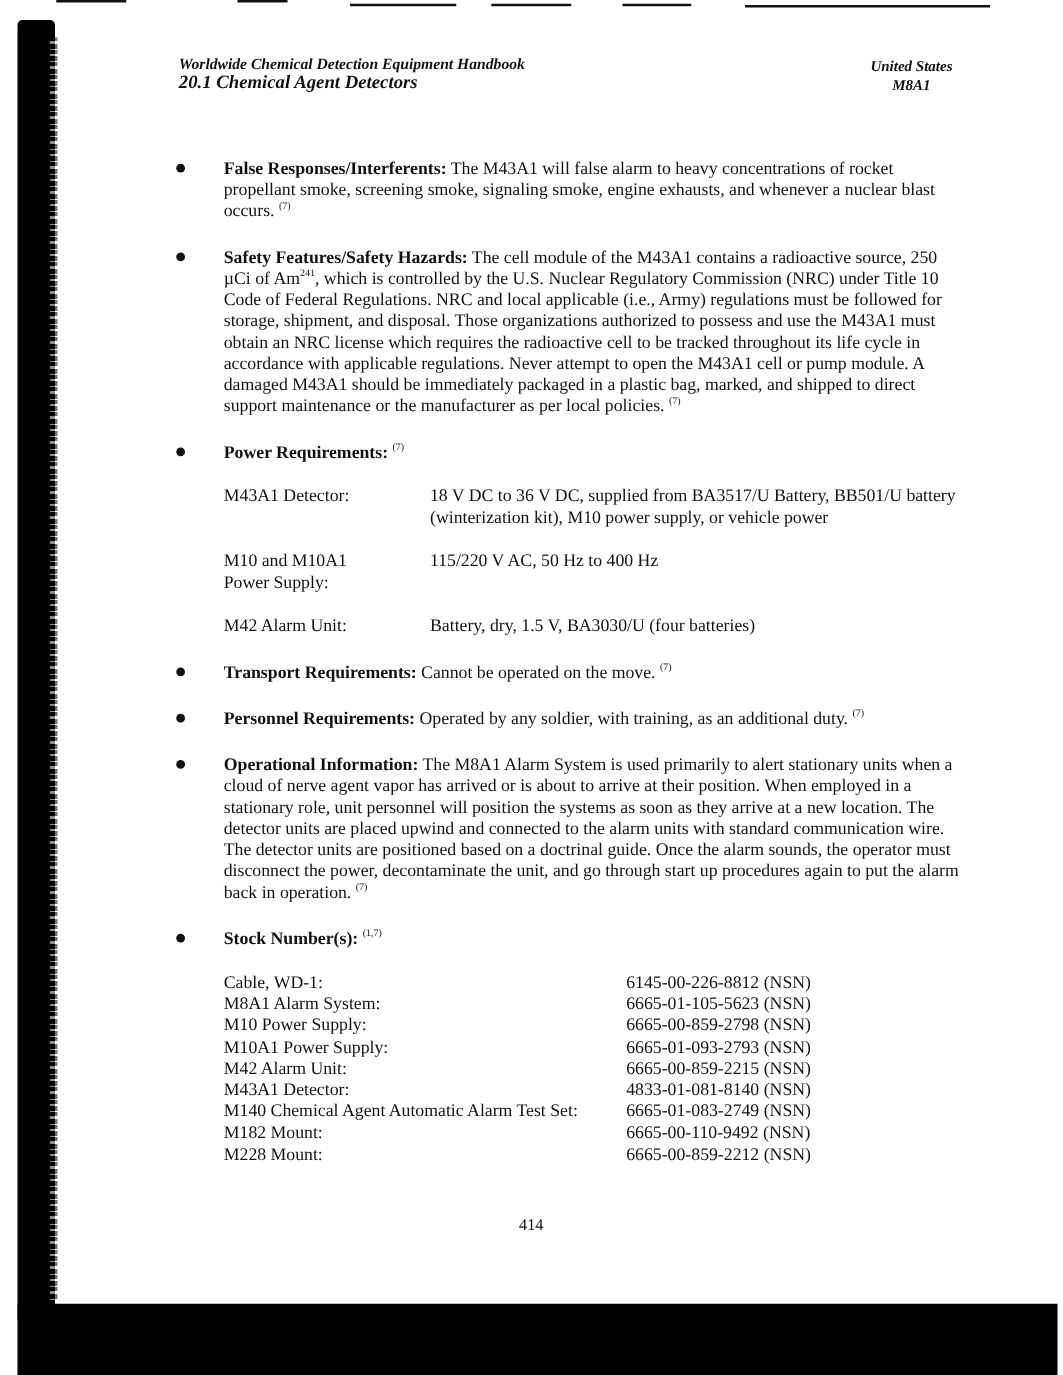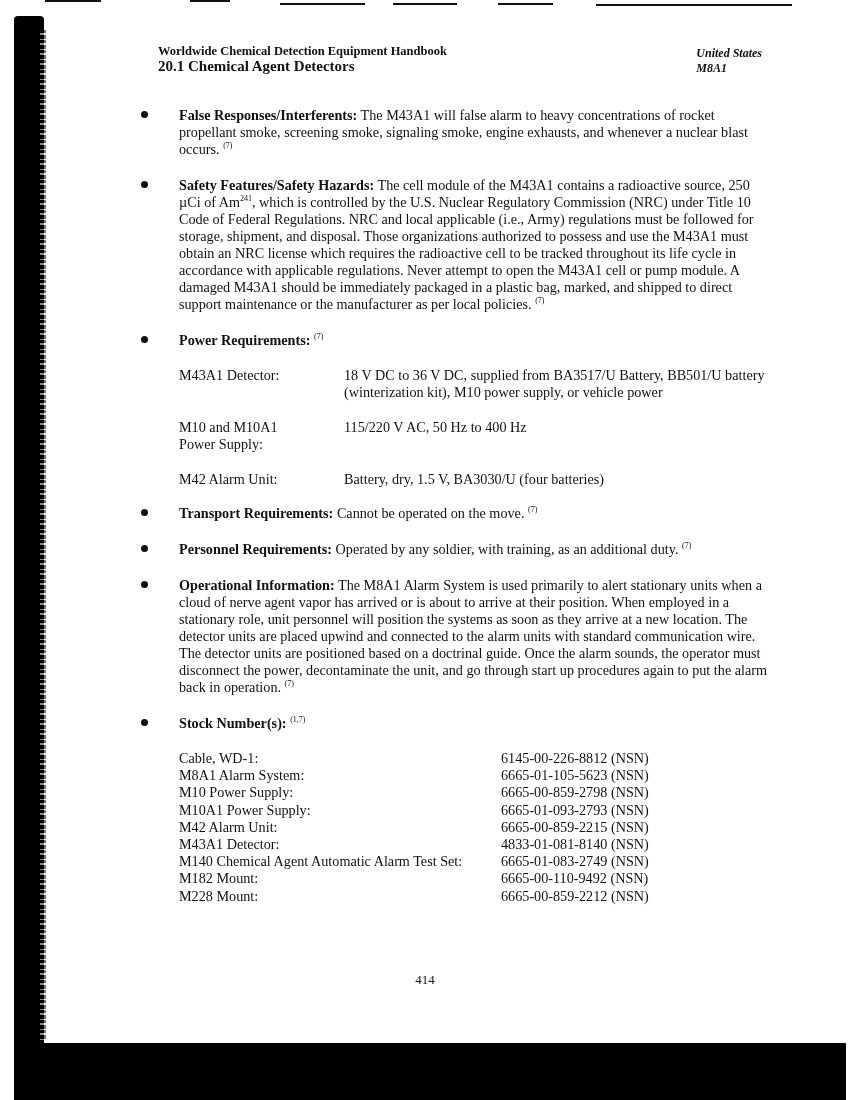--- a/index.html
+++ b/index.html
@@ -14,26 +14,26 @@
       background:#000; border-radius:4px 4px 0 0;
     }
     .scan-left-speckle {
       position:absolute; left:40px; top:30px; width:6px; height:1010px;
       background:repeating-linear-gradient(to bottom,#000 0 3px,#fff 3px 5px,#000 5px 9px,#fff 9px 10px);
       opacity:0.55;
     }
     .scan-bottom-bar {
       position:absolute; left:14px; top:1043px; width:832px; height:57px; background:#000;
     }
-    .header-left { position:absolute; left:158px; top:44px; font-weight:bold; line-height:15px; }
+    .header-left { position:absolute; left:143px; top:44px; font-style:italic; font-weight:bold; line-height:15px; }
     .header-left .t1 { font-size:12.5px; }
     .header-left .t2 { font-size:15px; }
-    .header-right { position:absolute; right:88px; top:46px; font-style:italic; font-weight:bold; text-align:left; line-height:15px; font-size:12px; }
+    .header-right { position:absolute; right:88px; top:46px; font-style:italic; font-weight:bold; text-align:center; line-height:15px; font-size:12px; }
     .content { position:absolute; left:138px; top:107px; width:630px; font-size:14.2px; line-height:17px; }
-    .bullet { position:relative; padding-left:41px; margin-bottom:19px; }
+    .bullet { position:relative; padding-left:41px; margin-bottom:19px;margin-top:20px; }
     .bullet .dot { position:absolute; left:3px; top:4px; width:7px; height:7px; background:#111; border-radius:50%; }
     .bullet .label { font-weight:bold; }
     sup { font-size:8px; vertical-align:6px; line-height:0; }
     .kv { display:flex; margin-top:18px; }
     .kv .k { width:165px; flex:none; }
     .kv .v { flex:1; }
     .stock-table { margin-top:18px; margin-left:0; border-collapse:collapse; font-size:14.2px; }
     .stock-table td { padding:0; line-height:17.2px; vertical-align:top; }
     .stock-table td.name { width:322px; }
     .page-number { position:absolute; left:0; width:850px; top:972px; text-align:center; font-size:13px; }

